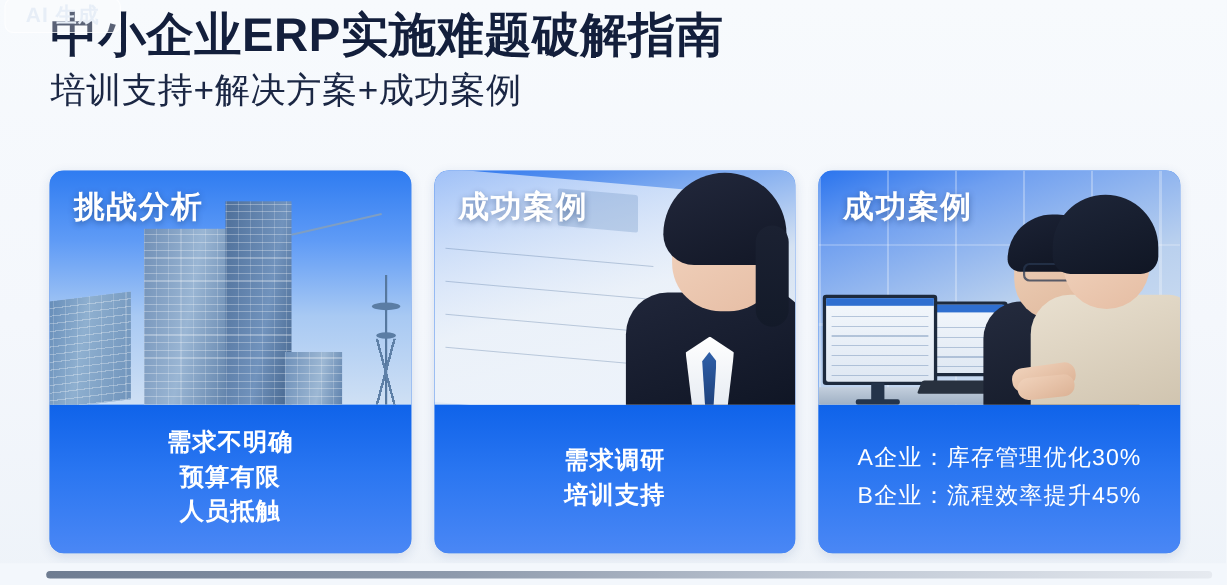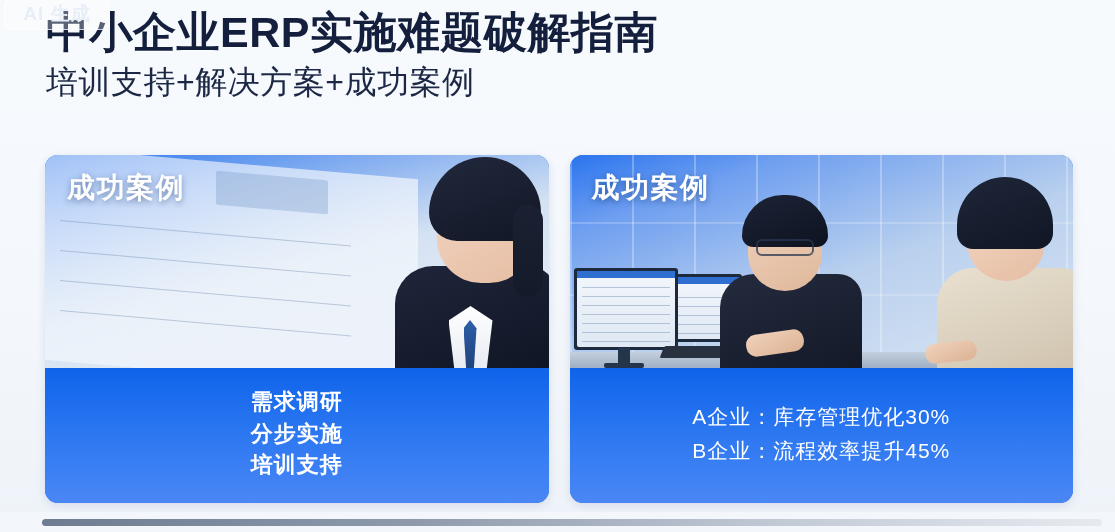--- a/index.html
+++ b/index.html
@@ -177,20 +177,40 @@
 
   <div class="watermark">AI 生成</div>
 
   <div class="header">
     <div class="title">中小企业ERP实施难题破解指南</div>
     <div class="subtitle">培训支持+解决方案+成功案例</div>
   </div>
 
   <div class="cards">
 
+    <div class="card">
+      <div class="pic">
+        <div class="sky1"></div>
+        <div class="crane"></div>
+        <div class="b b1"></div>
+        <div class="b b2"></div>
+        <div class="b b3"></div>
+        <div class="b b4"></div>
+        <div class="tower"></div>
+        <div class="tw-a"></div>
+        <div class="tw-b"></div>
+        <div class="tw-leg"></div>
+        <div class="pic-label">挑战分析</div>
+      </div>
+      <div class="panel">
+        <div class="line">需求不明确</div>
+        <div class="line">预算有限</div>
+        <div class="line">人员抵触</div>
+      </div>
+    </div>
 
     <div class="card">
       <div class="pic">
         <div class="sky2"></div>
         <div class="board">
           <div class="sw"></div>
           <div class="ln" style="top:34%"></div>
           <div class="ln" style="top:48%"></div>
           <div class="ln" style="top:62%"></div>
           <div class="ln" style="top:76%"></div>
@@ -198,21 +218,20 @@
         <div class="p2-body"></div>
         <div class="p2-shirt"></div>
         <div class="p2-tie"></div>
         <div class="p2-head"></div>
         <div class="p2-hair"></div>
         <div class="p2-hair2"></div>
         <div class="pic-label">成功案例</div>
       </div>
       <div class="panel">
         <div class="line">需求调研</div>
-        <div class="line">分步实施</div>
         <div class="line">培训支持</div>
       </div>
     </div>
 
     <div class="card">
       <div class="pic">
         <div class="sky3"></div>
         <div class="win"></div>
         <div class="desk"></div>
         <div class="mon mon2">

